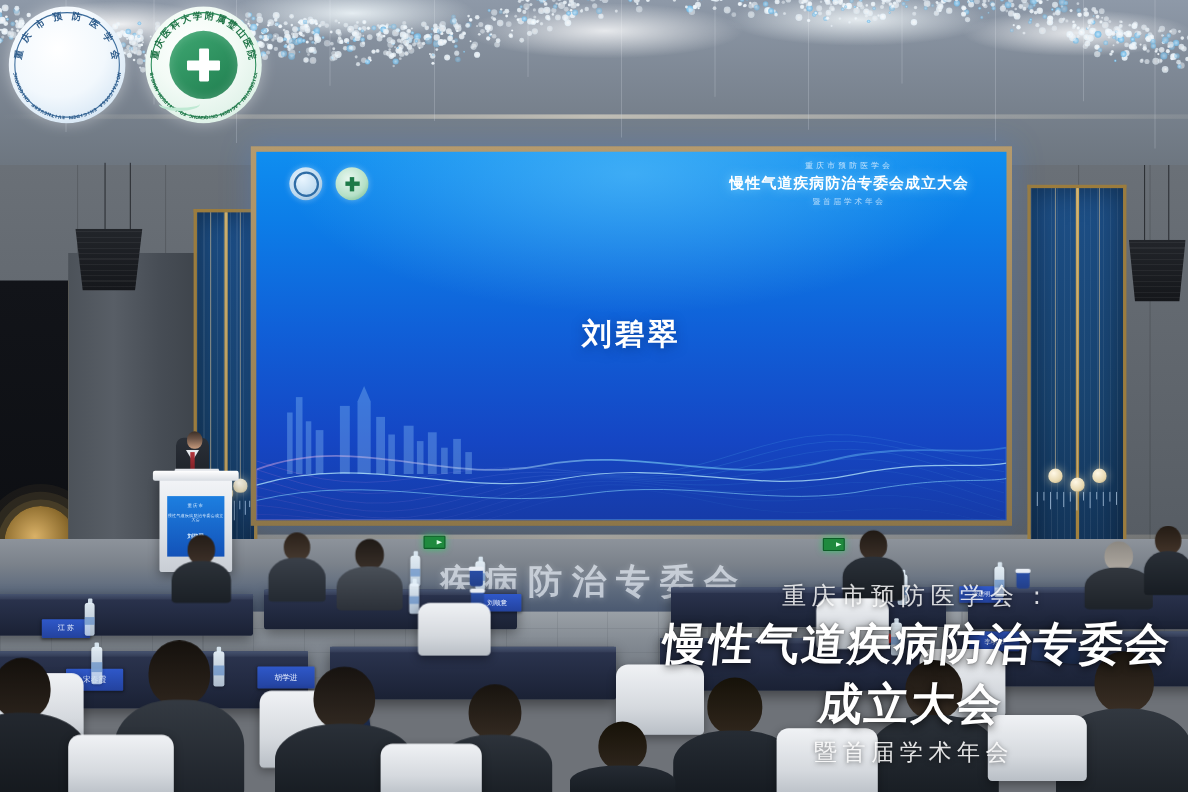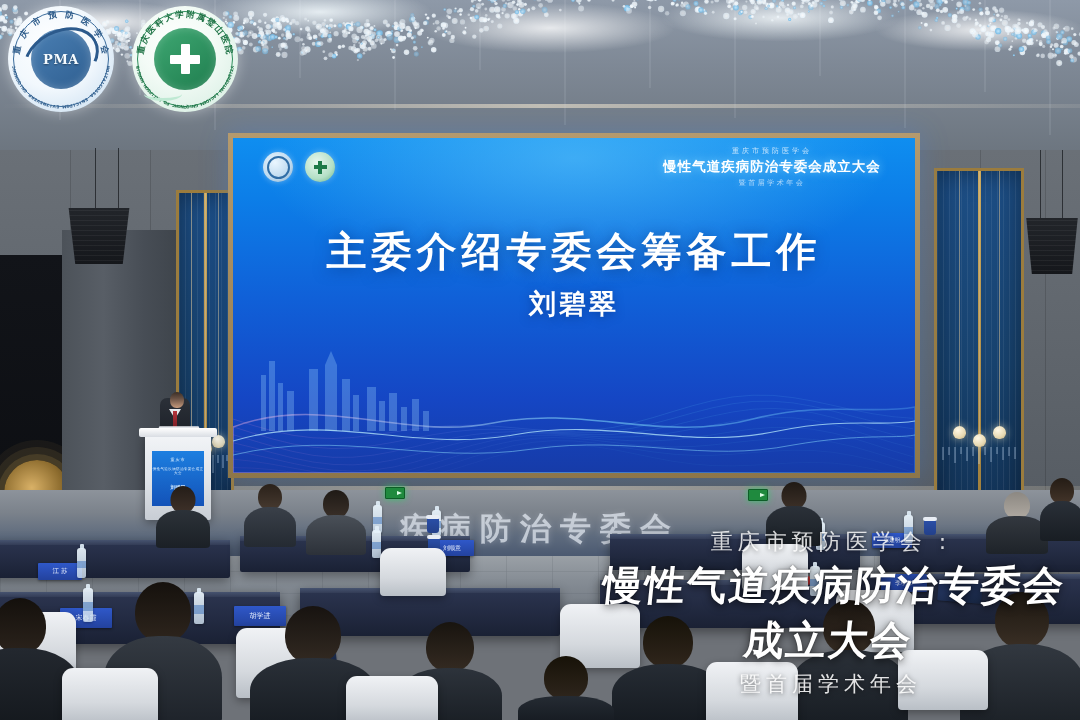--- a/index.html
+++ b/index.html
@@ -2065,21 +2065,20 @@
           <div class="mini-cross"></div>
         </div>
       </div>
 
       <div class="screen-header">
         <div class="sh-small">重庆市预防医学会</div>
         <div class="sh-main">慢性气道疾病防治专委会成立大会</div>
         <div class="sh-sub">暨首届学术年会</div>
       </div>
 
-      <div class="screen-title">主委介绍专委会筹备工作</div>
       <div class="screen-speaker">刘碧翠</div>
     </div>
   </div>
 
   <div class="lowband">
     <div class="lowband-text">疾病防治专委会</div>
   </div>
   <div class="exit-sign" style="left:385px;top:487px;"></div>
   <div class="exit-sign" style="left:748px;top:489px;"></div>
 
@@ -2289,24 +2288,20 @@
           <span class="arc-ch latin" style="transform: translate(35.67px, 32.12px) rotate(132deg) translate(-50%, -50%);">S</span>
           <span class="arc-ch latin" style="transform: translate(37.82px, 29.55px) rotate(128deg) translate(-50%, -50%);">O</span>
           <span class="arc-ch latin" style="transform: translate(39.79px, 26.84px) rotate(124deg) translate(-50%, -50%);">C</span>
           <span class="arc-ch latin" style="transform: translate(41.57px, 24px) rotate(120deg) translate(-50%, -50%);">I</span>
           <span class="arc-ch latin" style="transform: translate(43.14px, 21.04px) rotate(116deg) translate(-50%, -50%);">A</span>
           <span class="arc-ch latin" style="transform: translate(44.5px, 17.98px) rotate(112deg) translate(-50%, -50%);">T</span>
           <span class="arc-ch latin" style="transform: translate(45.65px, 14.83px) rotate(108deg) translate(-50%, -50%);">I</span>
           <span class="arc-ch latin" style="transform: translate(46.57px, 11.61px) rotate(104deg) translate(-50%, -50%);">O</span>
           <span class="arc-ch latin" style="transform: translate(47.27px, 8.34px) rotate(100deg) translate(-50%, -50%);">N</span>
         </div>
-      <div class="logo-inner-cpma">
-        <div class="swoosh"></div>
-        <span class="abbr">PMA</span>
-      </div>
     </div>
     <div class="logo hosp">
       <div class="logo-ring"></div>
       <div class="logo-arc-text">
           <span class="arc-ch cn" style="transform: translate(-43.04px, -9.15px) rotate(-78deg) translate(-50%, -50%);">重</span>
           <span class="arc-ch cn" style="transform: translate(-39.49px, -19.41px) rotate(-63.82deg) translate(-50%, -50%);">庆</span>
           <span class="arc-ch cn" style="transform: translate(-33.53px, -28.5px) rotate(-49.64deg) translate(-50%, -50%);">医</span>
           <span class="arc-ch cn" style="transform: translate(-25.52px, -35.84px) rotate(-35.45deg) translate(-50%, -50%);">科</span>
           <span class="arc-ch cn" style="transform: translate(-15.96px, -41px) rotate(-21.27deg) translate(-50%, -50%);">大</span>
           <span class="arc-ch cn" style="transform: translate(-5.43px, -43.66px) rotate(-7.09deg) translate(-50%, -50%);">学</span>

